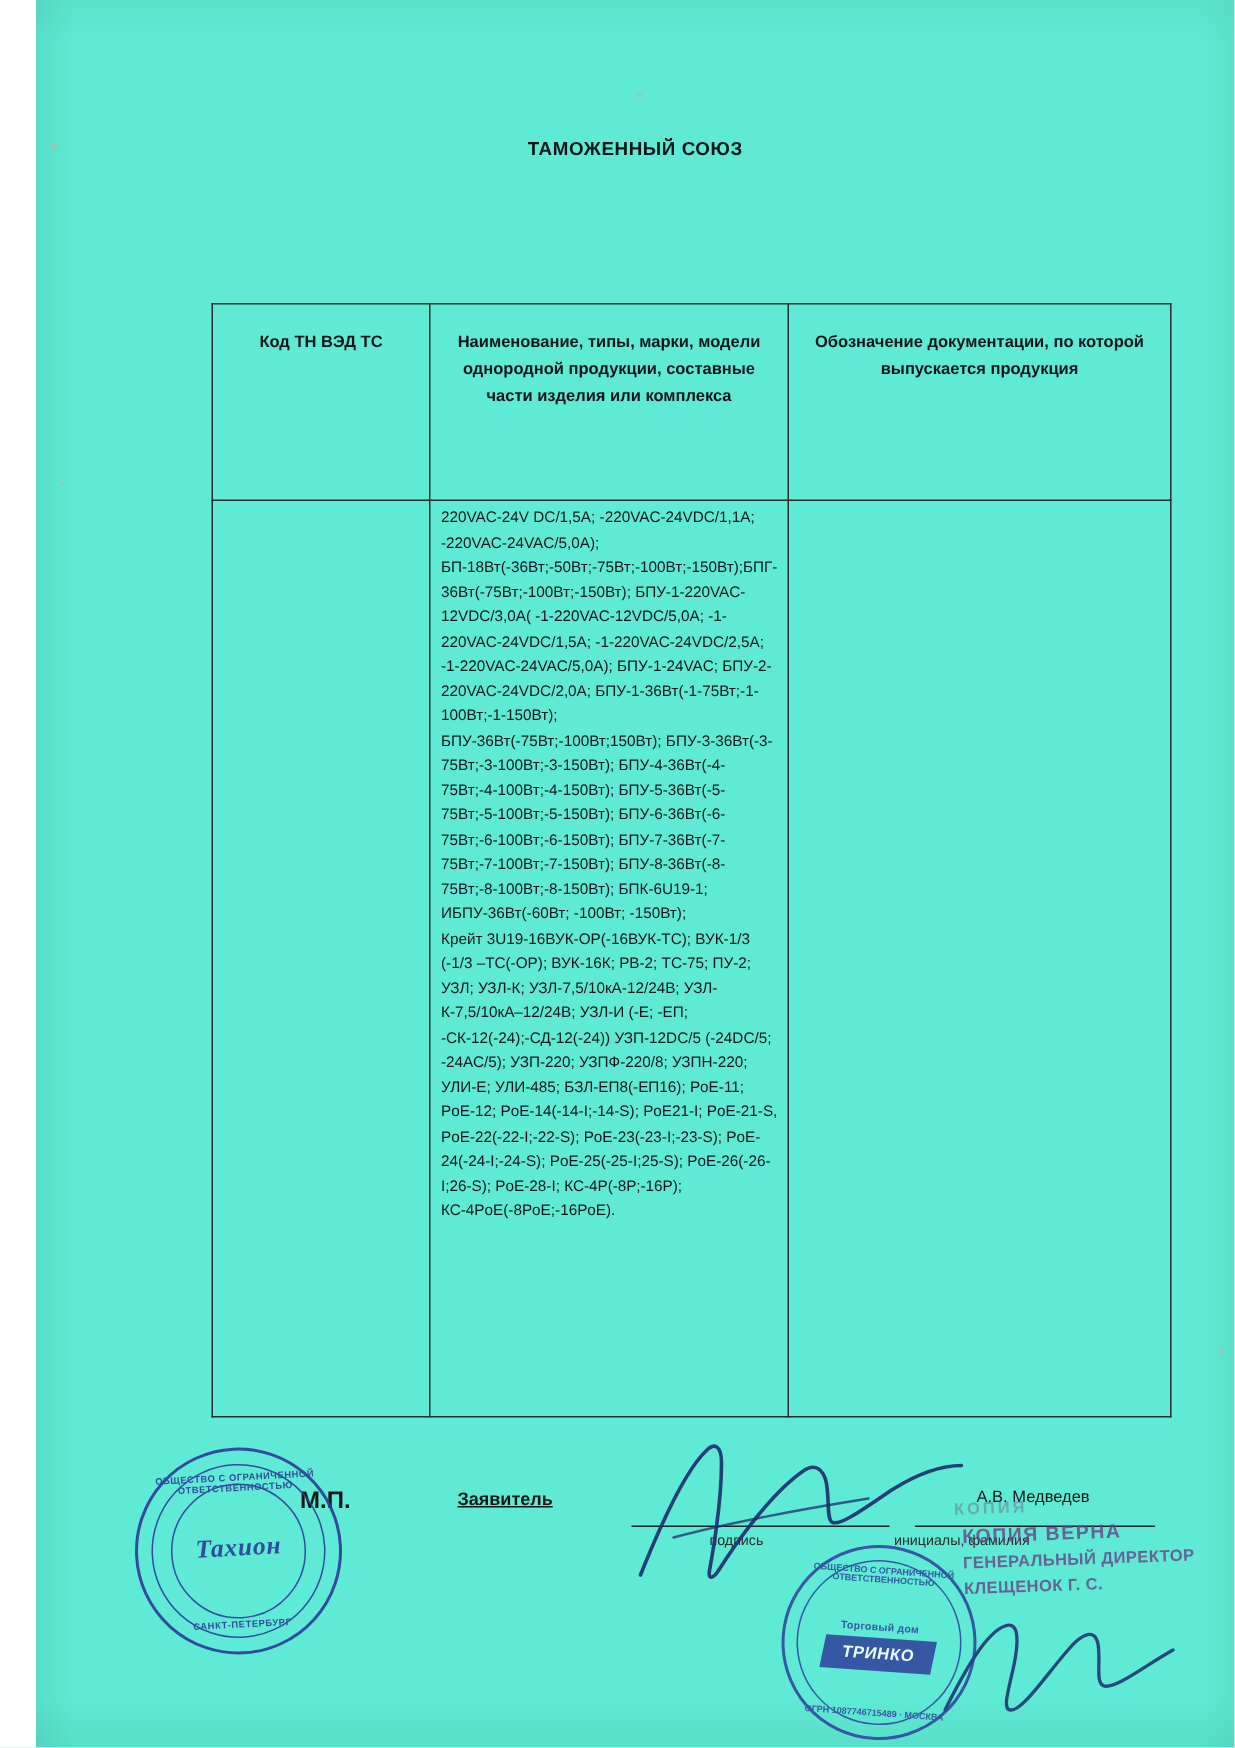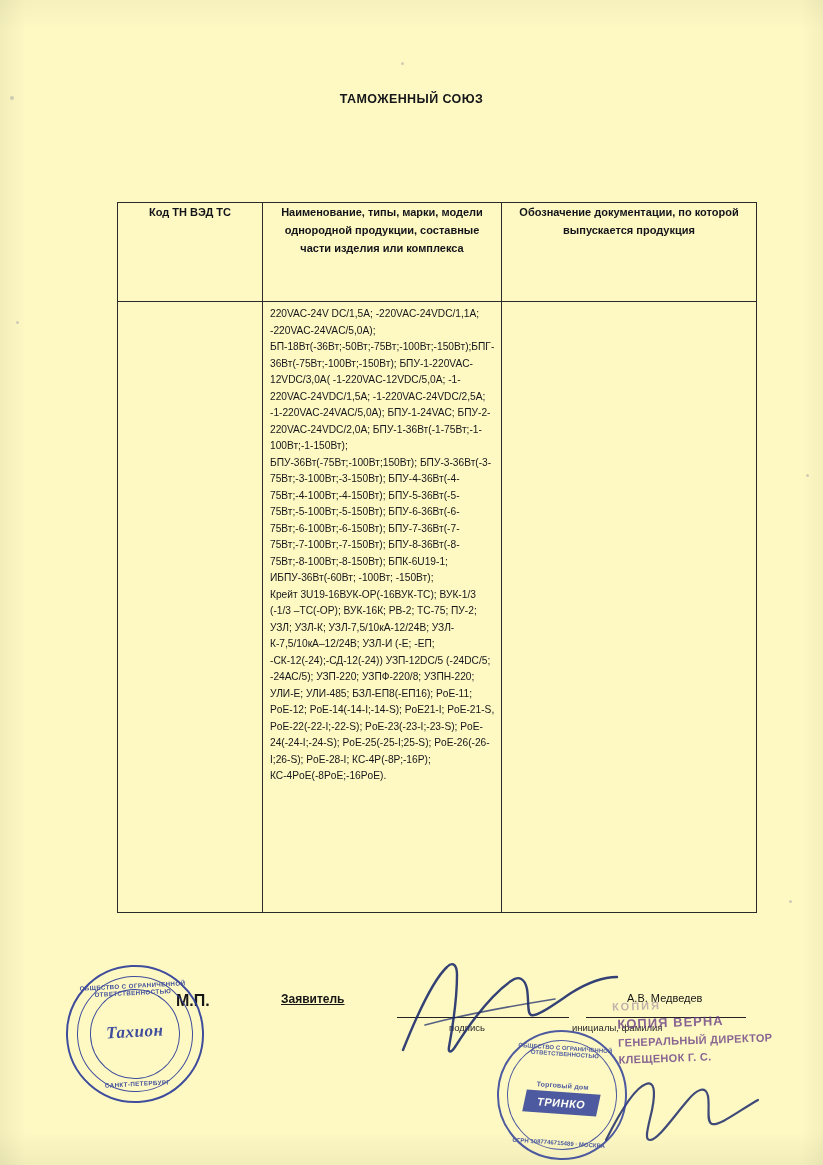--- a/index.html
+++ b/index.html
@@ -11,21 +11,22 @@
     width: 823px;
     height: 1165px;
     position: relative;
     font-family: "Liberation Sans", sans-serif;
     color: #161616;
     overflow: hidden;
   }
   .page {
     position: absolute;
     inset: 0;
-    background: #fef9c3;
+    background: #5eead4;
+    margin-left: 24px;
   }
   
   .scan-shade {
     position: absolute;
     inset: 0;
     background:
       linear-gradient(90deg, rgba(0,0,0,0.05) 0px, rgba(0,0,0,0) 26px),
       linear-gradient(270deg, rgba(0,0,0,0.04) 0px, rgba(0,0,0,0) 22px),
       linear-gradient(180deg, rgba(0,0,0,0.035) 0px, rgba(0,0,0,0) 30px),
       linear-gradient(0deg, rgba(0,0,0,0.05) 0px, rgba(0,0,0,0) 34px);
@@ -70,21 +71,21 @@
   th.col-code { width: 128px; }
   th.col-name { width: 222px; }
   th.col-doc  { width: 238px; }
 
   thead th {
     height: 98px;
     text-align: center;
     vertical-align: middle;
     font-size: 11px;
     font-weight: bold;
-    padding: 0 8px;
+    padding: 16px 8px;
     line-height: 1.65;
     color: #13141a;
   }
   td.body-cell {
     height: 600px;
     padding: 4px 6px 6px 7px;
   }
   .prod-text {
     font-size: 10.2px;
     line-height: 1.62;

